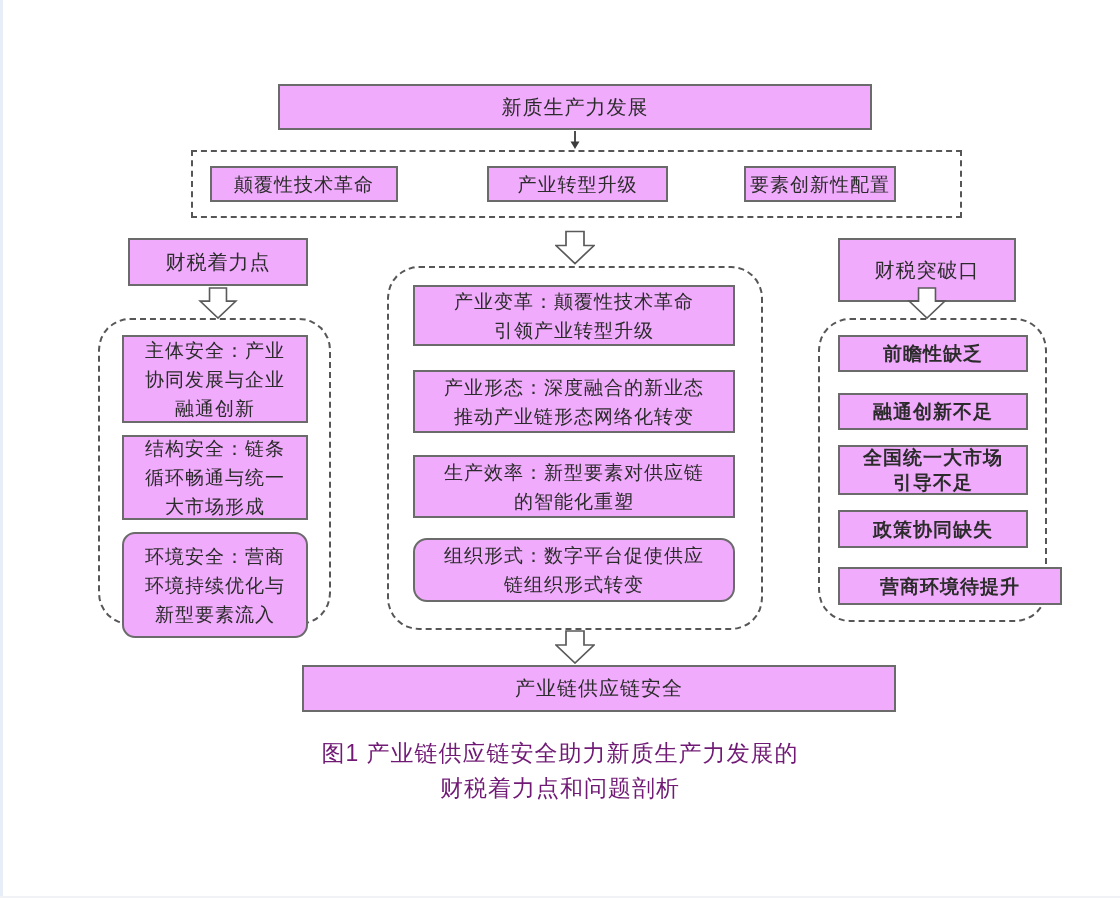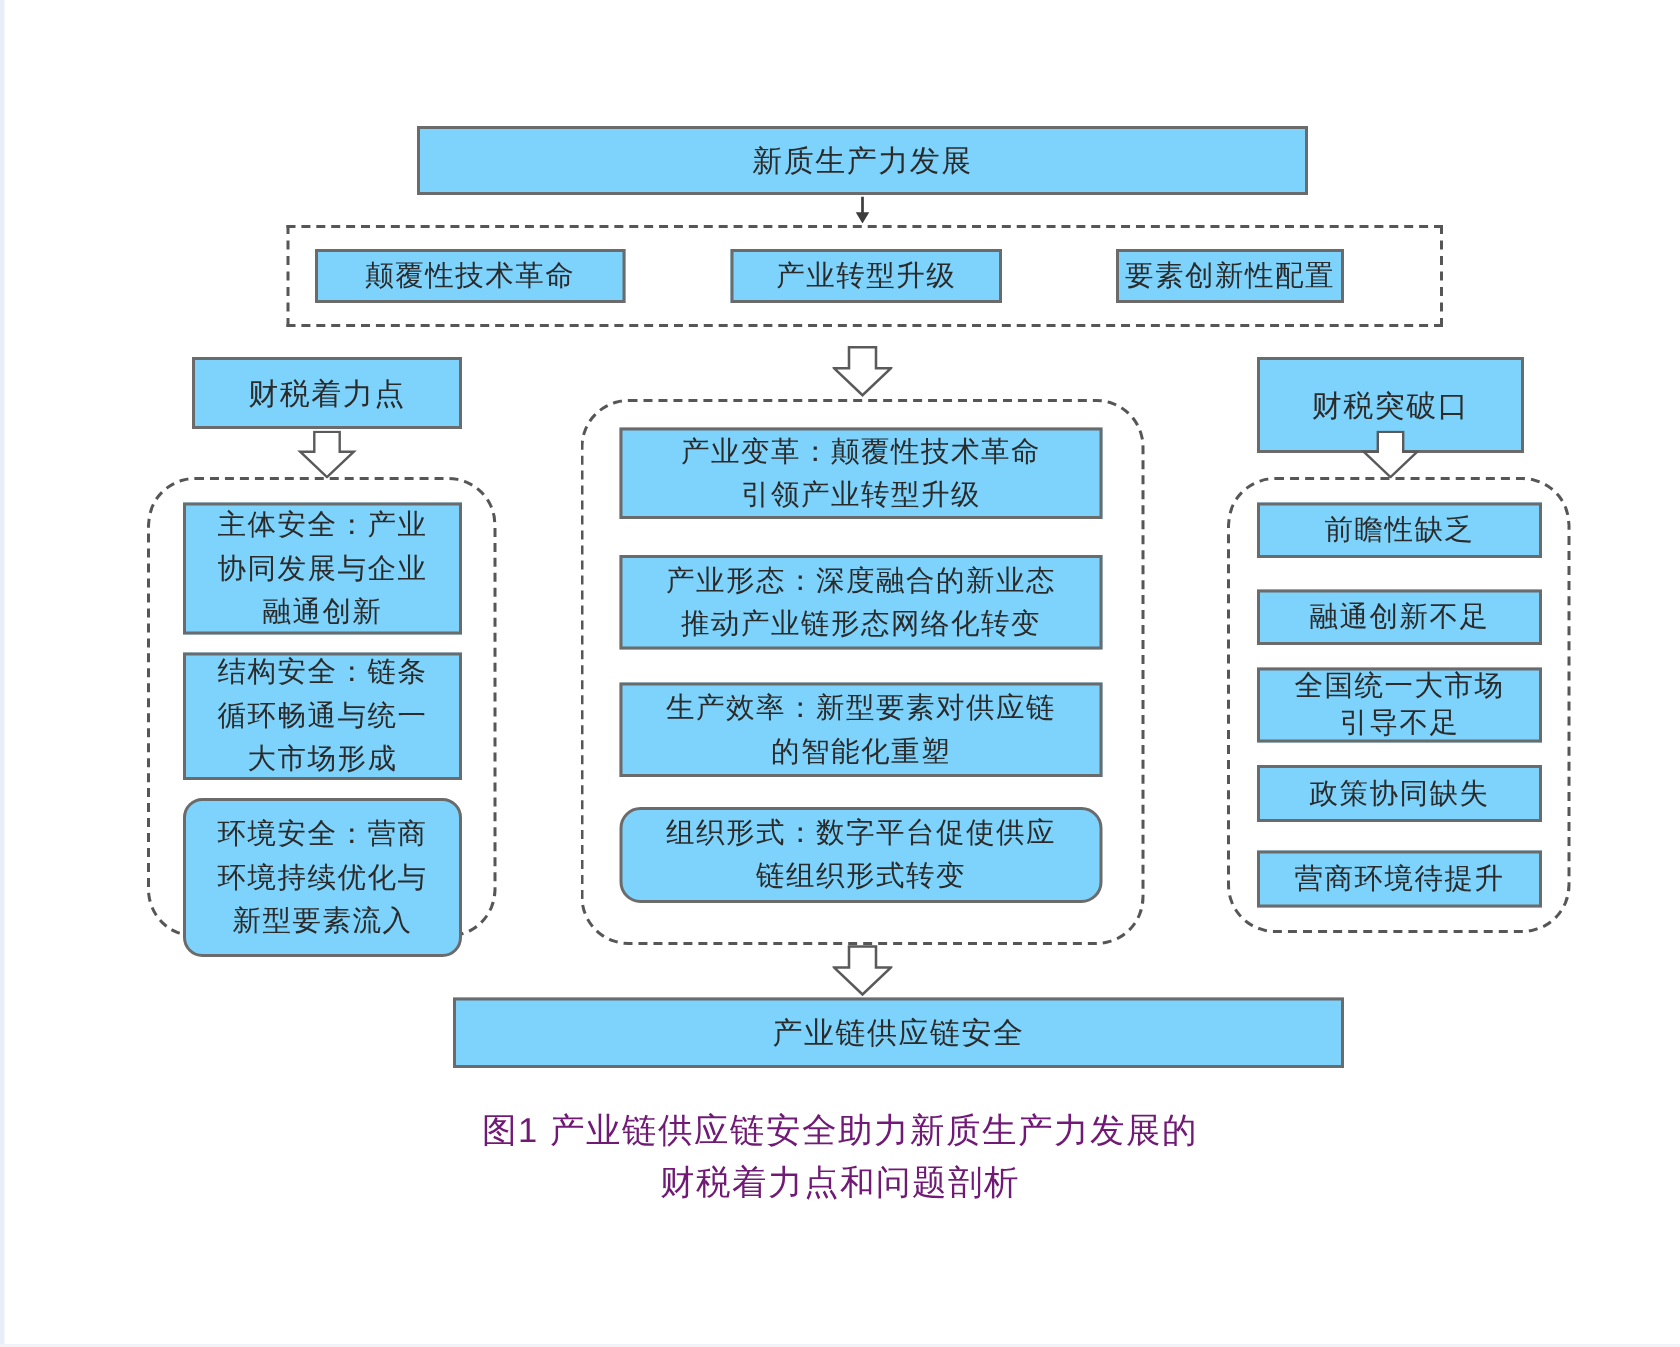--- a/index.html
+++ b/index.html
@@ -16,39 +16,39 @@
     position: absolute; left: 0; top: 0; bottom: 0; width: 3px;
     background: #e7eef8;
   }
   .edge-bottom {
     position: absolute; left: 0; right: 0; bottom: 0; height: 2px;
     background: #f0f2f5;
   }
   .node {
     position: absolute;
     border: 2px solid #6b6b6b;
-    background: #7dd3fc;
+    background: #f0abfc;
     display: flex;
     align-items: center;
     justify-content: center;
     text-align: center;
     box-sizing: border-box;
     white-space: pre-line;
     letter-spacing: 1px;
   }
   .panel {
     position: absolute;
     border: 2px dashed #565656;
     box-sizing: border-box;
     background: transparent;
   }
   .panel.round { border-radius: 32px; }
   .fs20 { font-size: 20px; }
   .fs19 { font-size: 19px; line-height: 29px; }
-  .fs19t { font-size: 19px; line-height: 25px; }
+  .fs19t { font-size: 19px; line-height: 25px; font-weight: bold; }
   .arrow { position: absolute; }
   .caption {
     position: absolute;
     left: 0; right: 0;
     top: 736px;
     text-align: center;
     font-family: "Liberation Sans", "DejaVu Sans", sans-serif;
     font-size: 23px;
     line-height: 35px;
     color: #701a75;
@@ -66,21 +66,21 @@
 
   <div class="node fs20" style="left:278px; top:84px; width:594px; height:46px;">新质生产力发展</div>
 
   <svg class="arrow" style="left:567px; top:131px;" width="16" height="18" viewBox="0 0 16 18">
     <line x1="8" y1="0" x2="8" y2="12" stroke="#3c3c3c" stroke-width="1.8"></line>
     <path d="M3.5 10.5 L12.5 10.5 L8 18 Z" fill="#3c3c3c"></path>
   </svg>
 
   <div class="panel" style="left:191px; top:150px; width:771px; height:68px;"></div>
 
-  <div class="node fs19" style="left:210px; top:166px; width:207px; height:36px;font-family:Liberation Serif, serif;">颠覆性技术革命</div>
+  <div class="node fs19" style="left:210px; top:166px; width:188px; height:36px;font-family:Liberation Serif, serif;">颠覆性技术革命</div>
   <div class="node fs19" style="left:487px; top:166px; width:181px; height:36px;">产业转型升级</div>
   <div class="node fs19" style="left:744px; top:166px; width:152px; height:36px;">要素创新性配置</div>
 
   <div class="node fs20" style="left:128px; top:238px; width:180px; height:48px;">财税着力点</div>
 
   <div class="node fs20" style="left:838px; top:238px; width:178px; height:64px;">财税突破口</div>
 
   <svg class="arrow" style="left:198px; top:287px;" width="40" height="32" viewBox="0 0 40 34">
     <path d="M11 1 H29 V15 H39 L20 33 L1 15 H11 Z" fill="#ffffff" stroke="#5a5a5a" stroke-width="1.7"></path>
   </svg>
@@ -114,20 +114,20 @@
 的智能化重塑</div>
   <div class="node fs19" style="left:413px; top:538px; width:322px; height:64px;border-radius:14px;">组织形式：数字平台促使供应
 链组织形式转变</div>
 
   <div class="panel round" style="left:818px; top:318px; width:229px; height:304px;"></div>
   <div class="node fs19t" style="left:838px; top:335px; width:190px; height:37px;">前瞻性缺乏</div>
   <div class="node fs19t" style="left:838px; top:393px; width:190px; height:37px;">融通创新不足</div>
   <div class="node fs19t" style="left:838px; top:445px; width:190px; height:50px;">全国统一大市场
 引导不足</div>
   <div class="node fs19t" style="left:838px; top:510px; width:190px; height:38px;">政策协同缺失</div>
-  <div class="node fs19t" style="left:838px; top:567px; width:190px; height:38px;">营商环境待提升</div>
+  <div class="node fs19t" style="left:838px; top:567px; width:224px; height:38px;">营商环境待提升</div>
 
   <div class="node fs20" style="left:278px; top:665px; width:594px; height:47px;margin-left:24px;">产业链供应链安全</div>
 
   <div class="caption">图1 产业链供应链安全助力新质生产力发展的
 财税着力点和问题剖析</div>
 
 </div>
 
 </body></html>

